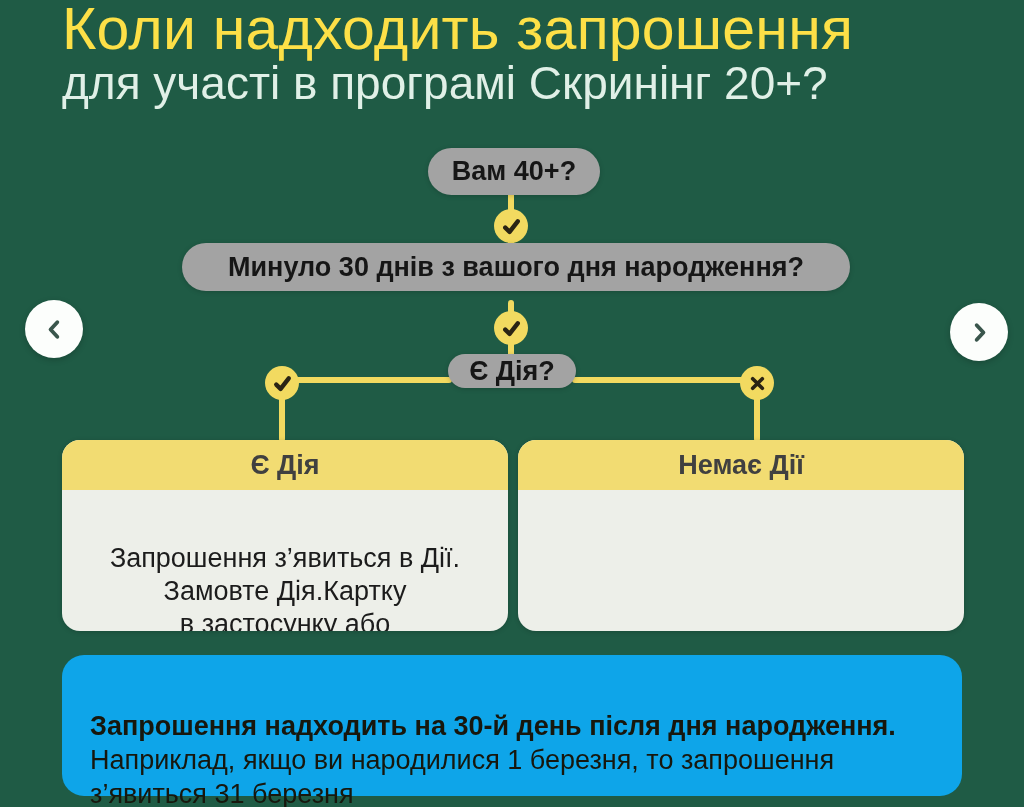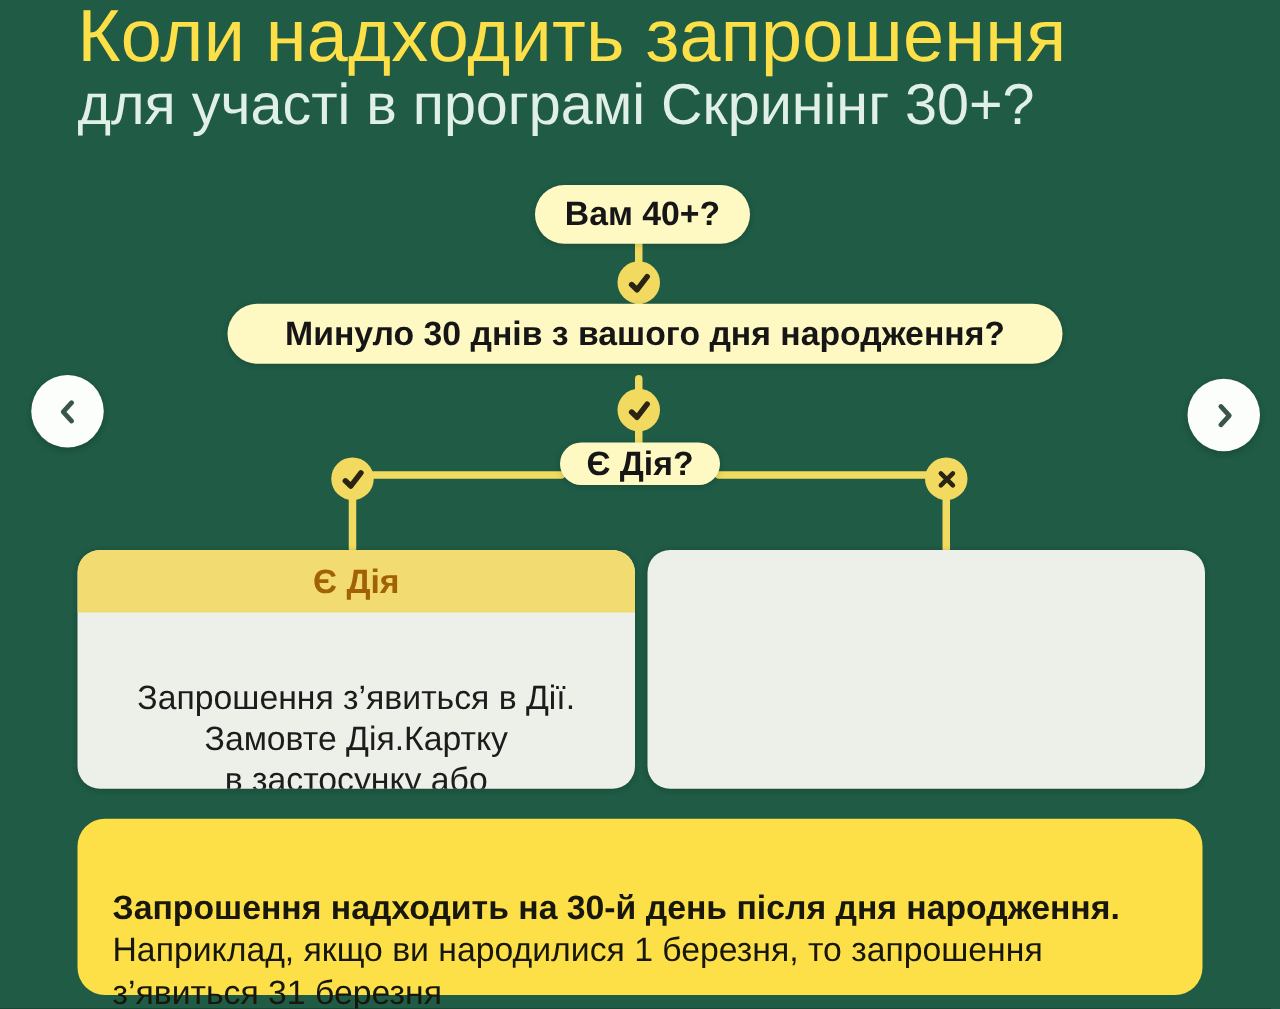--- a/index.html
+++ b/index.html
@@ -29,49 +29,49 @@
   .node {
     position:absolute; width:34px; height:34px; border-radius:50%;
     background:#F2DA60; display:flex; align-items:center; justify-content:center;
   }
   .node-1 { left:494px; top:209px; }
   .node-2 { left:494px; top:311px; }
   .node-yes { left:265px; top:366px; }
   .node-no  { left:740px; top:366px; }
   
   .pill {
-    position:absolute; background:#fef9c3; border-radius:24px;
+    position:absolute; background:#a3a3a3; border-radius:24px;
     display:flex; align-items:center; justify-content:center;
     font-weight:700; font-size:27px; color:#161616;
     box-shadow:0 1px 5px rgba(0,0,0,0.18);
   }
   .pill-1 { left:428px; top:148px; width:172px; height:47px; }
   .pill-2 { left:182px; top:243px; width:668px; height:48px; }
   .pill-3 { left:448px; top:354px; width:128px; height:34px; border-radius:26px; }
   
   .card {
     position:absolute; top:440px; width:446px; height:191px;
     border-radius:18px; overflow:hidden; background:#EDEFE9;
     box-shadow:0 1px 5px rgba(0,0,0,0.18);
   }
   .card-yes { left:62px; }
   .card-no  { left:518px; }
   .card-header {
     height:50px; background:#F2DC72;
     display:flex; align-items:center; justify-content:center;
-    font-weight:700; font-size:27px; color:#a16207;
+    font-weight:700; font-size:27px; color:#404040;
   }
   .card-body {
     padding-top:8px; text-align:center; white-space:pre-line;
     font-size:27px; line-height:33px; color:#1C1C1C;margin-top:44px;
   }
   
   .note {
     position:absolute; left:62px; top:655px; width:900px; height:141px;
-    border-radius:22px; background:#fde047; box-sizing:border-box;
+    border-radius:22px; background:#0ea5e9; box-sizing:border-box;
     padding:20px 28px 0 28px; color:#17170D;
     font-size:27px; line-height:34px; white-space:pre-line;
   }
   .note-bold { display:block; font-weight:800; }
   
   .nav {
     position:absolute; width:58px; height:58px; border-radius:50%;
     background:#FCFEFC; border:none; padding:0; cursor:pointer;
     display:flex; align-items:center; justify-content:center;
     box-shadow:0 2px 6px rgba(0,0,0,0.2);
@@ -80,21 +80,21 @@
   .nav-next { left:950px; top:303px; }
   .icon { display:flex; align-items:center; justify-content:center; }
 </style>
 </head>
 <body>
 
 <div class="stage">
 
   <div class="title">
     <div class="title-line1">Коли надходить запрошення</div>
-    <div class="title-line2">для участі в програмі Скринінг 30+?</div>
+    <div class="title-line2">для участі в програмі Скринінг 20+?</div>
   </div>
 
   <div class="line line-v1"></div>
   <div class="line line-v2"></div>
   <div class="line line-hl"></div>
   <div class="line line-hr"></div>
   <div class="line line-vl"></div>
   <div class="line line-vr"></div>
 
   <div class="node node-1">
@@ -138,20 +138,21 @@
 
   <div class="card card-yes">
     <div class="card-header">Є Дія</div>
     <div class="card-body">Запрошення з’явиться в Дії.
 Замовте Дія.Картку
 в застосунку або
 використайте вже наявну</div>
   </div>
 
   <div class="card card-no">
+    <div class="card-header">Немає Дії</div>
   </div>
 
   <div class="note">
     <span class="note-bold">Запрошення надходить на 30-й день після дня народження.</span><span>Наприклад, якщо ви народилися 1 березня, то запрошення
 з’явиться 31 березня</span>
   </div>
 
   <button class="nav nav-prev">
     <span class="icon">
       <svg viewBox="0 0 24 24" width="27" height="27">

